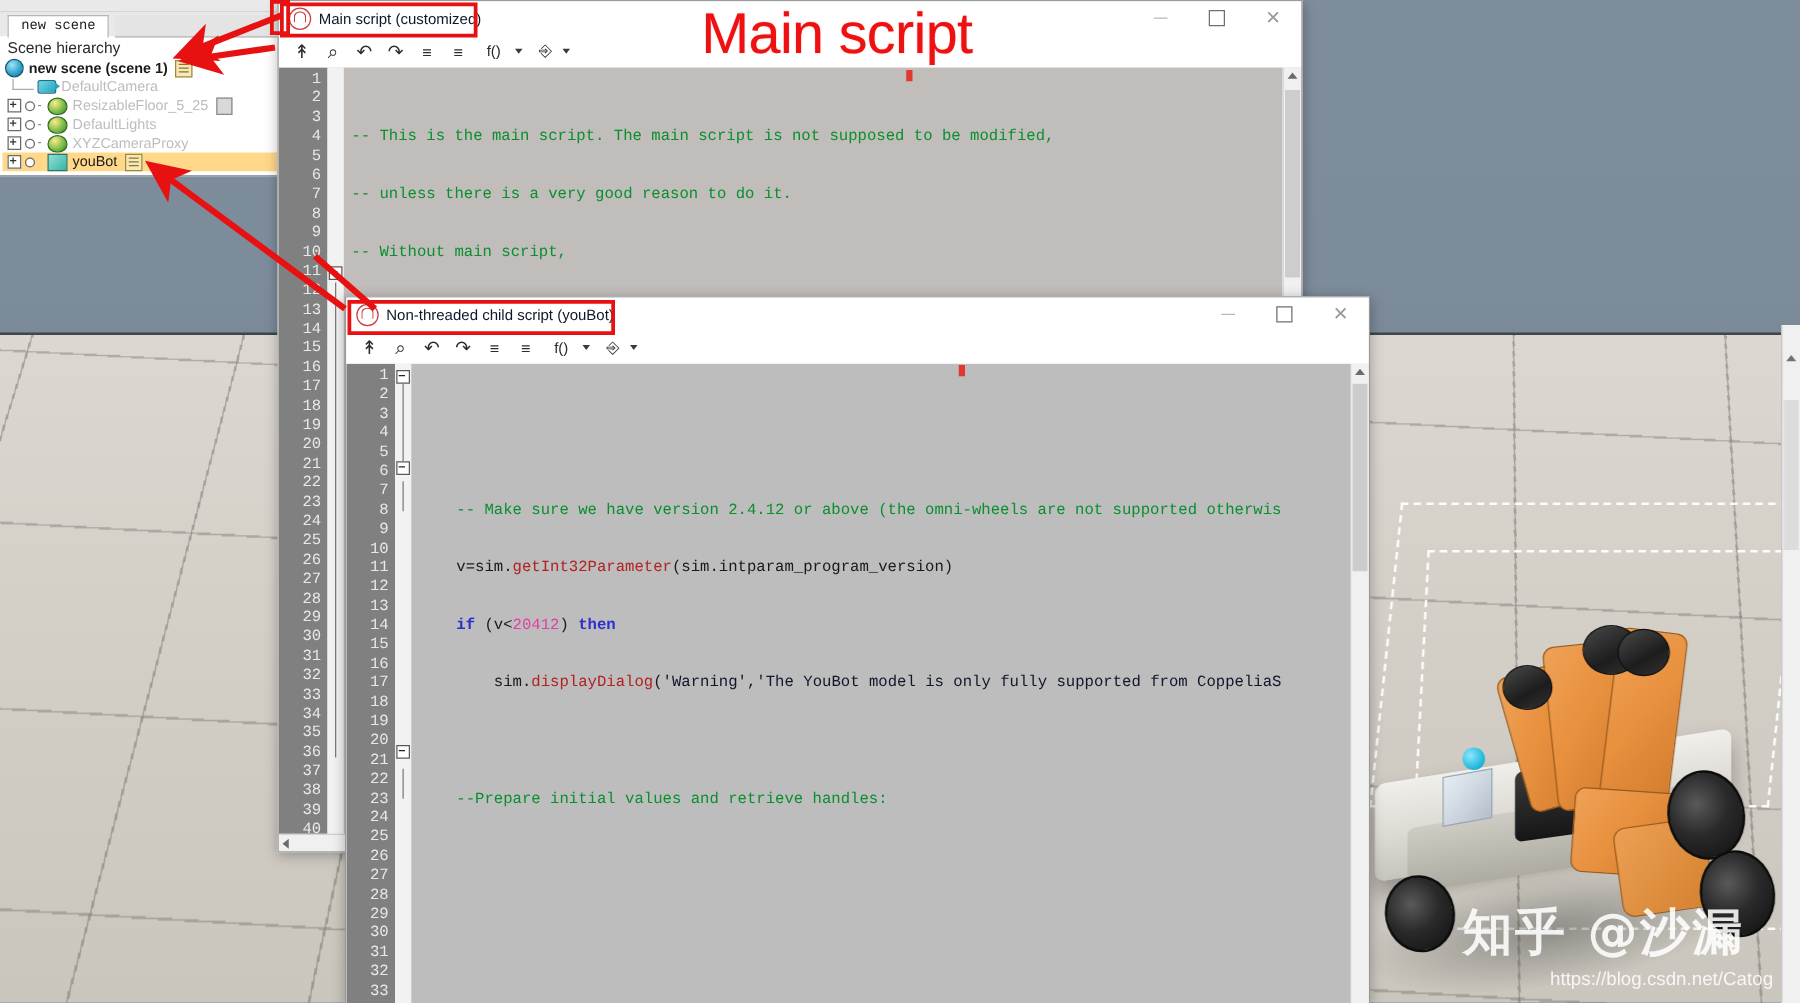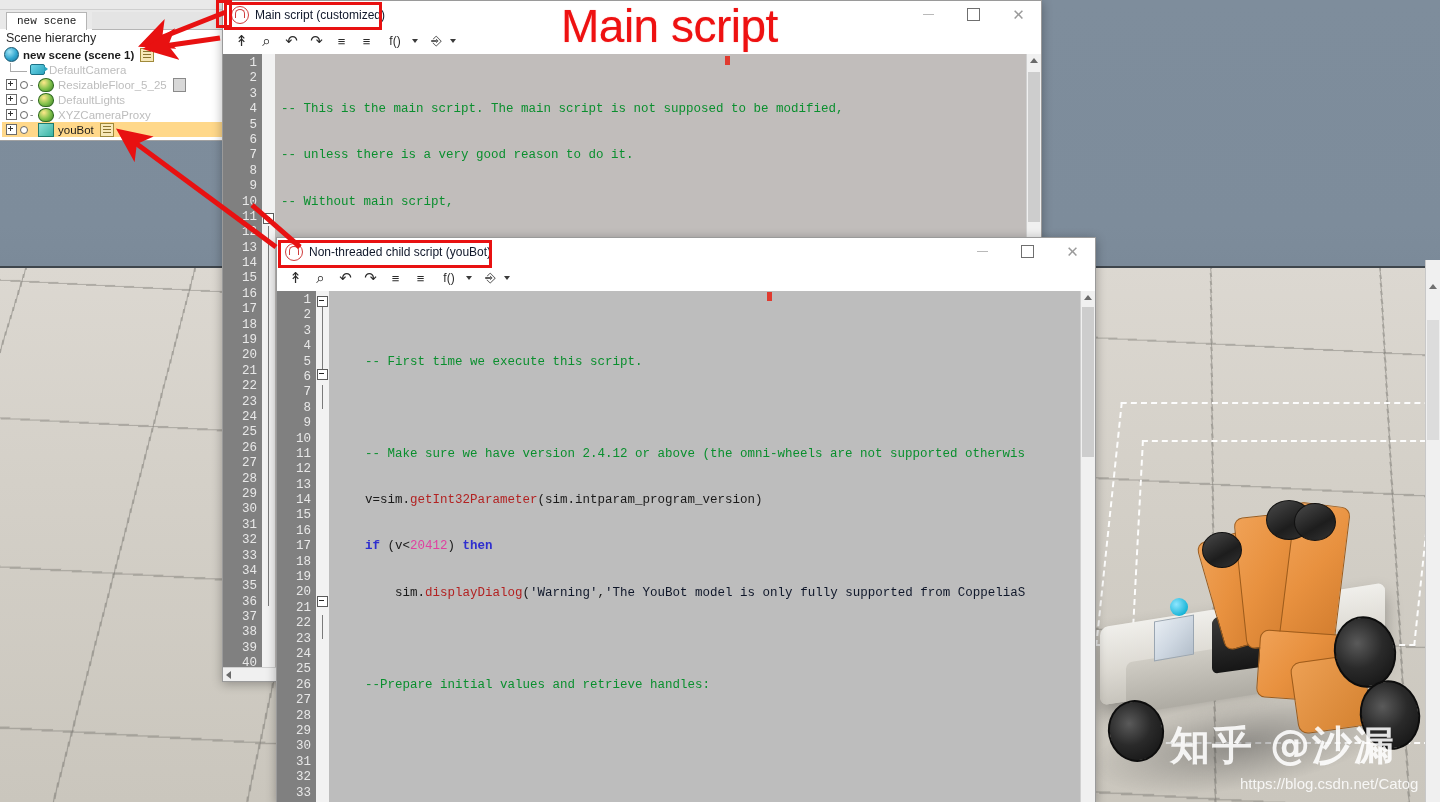--- a/index.html
+++ b/index.html
@@ -641,21 +641,20 @@
         <div class="fold" style="margin-top:3px"></div>
         <div class="foldline" style="top:16px;height:62px"></div>
         <div class="fold" style="margin-top:62px"></div>
         <div class="foldline" style="top:94px;height:24px"></div>
         <div class="fold" style="margin-top:216px"></div>
         <div class="foldline" style="top:324px;height:24px"></div>
       </div>
       <div class="code-text">
         <div class="cursor-mark" style="left:438px; top:1px"></div>
 
-        <div class="ln"><span class="c-com">    -- First time we execute this script.</span></div>
         <div class="ln"></div>
         <div class="ln"><span class="c-com">    -- Make sure we have version 2.4.12 or above (the omni-wheels are not supported otherwis</span></div>
         <div class="ln"><span class="c-txt">    v=sim.</span><span class="c-fn">getInt32Parameter</span><span class="c-txt">(sim.intparam_program_version)</span></div>
         <div class="ln"><span class="c-txt">    </span><span class="c-kw">if</span><span class="c-txt"> (v&lt;</span><span class="c-num">20412</span><span class="c-txt">) </span><span class="c-kw">then</span></div>
         <div class="ln"><span class="c-txt">        sim.</span><span class="c-fn">displayDialog</span><span class="c-txt">(</span><span class="c-str">'Warning'</span><span class="c-txt">,</span><span class="c-str">'The YouBot model is only fully supported from CoppeliaS</span></div>
         <div class="ln"></div>
         <div class="ln"><span class="c-com">    --Prepare initial values and retrieve handles:</span></div>
         
         
         

